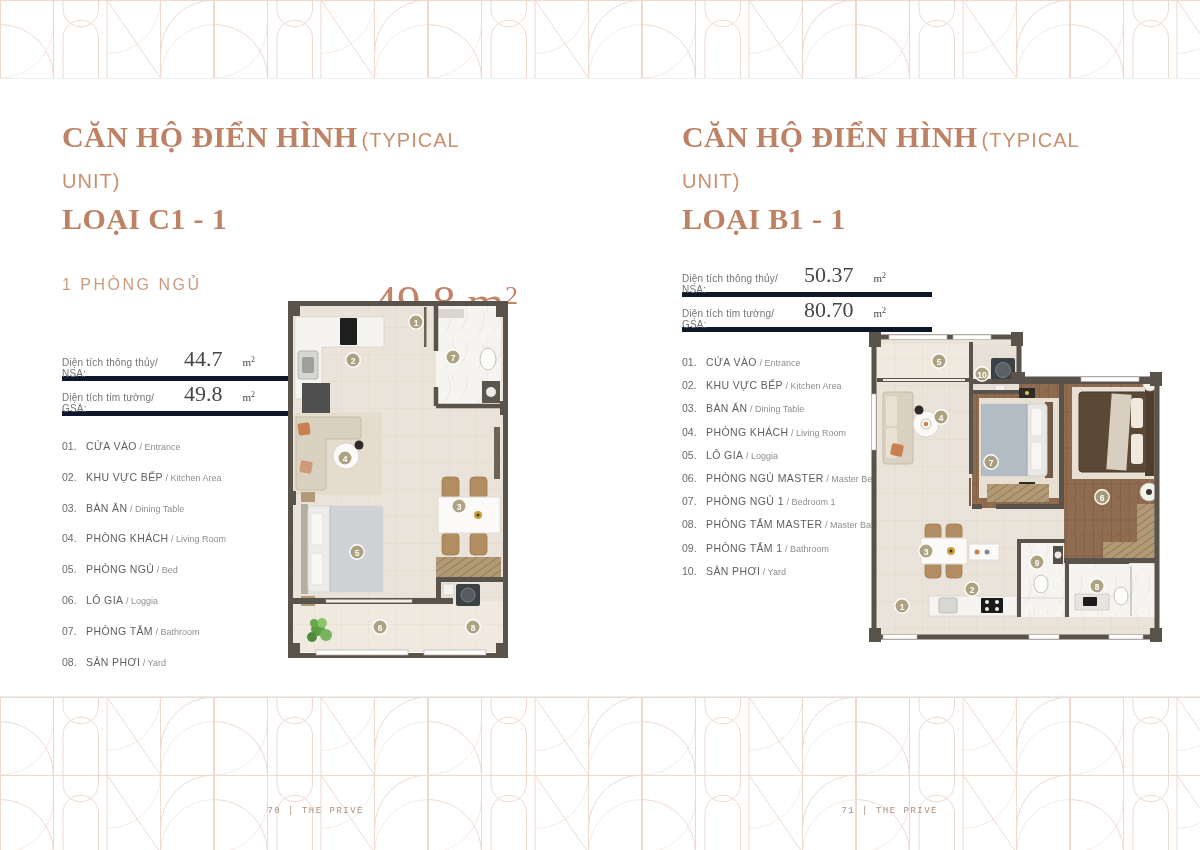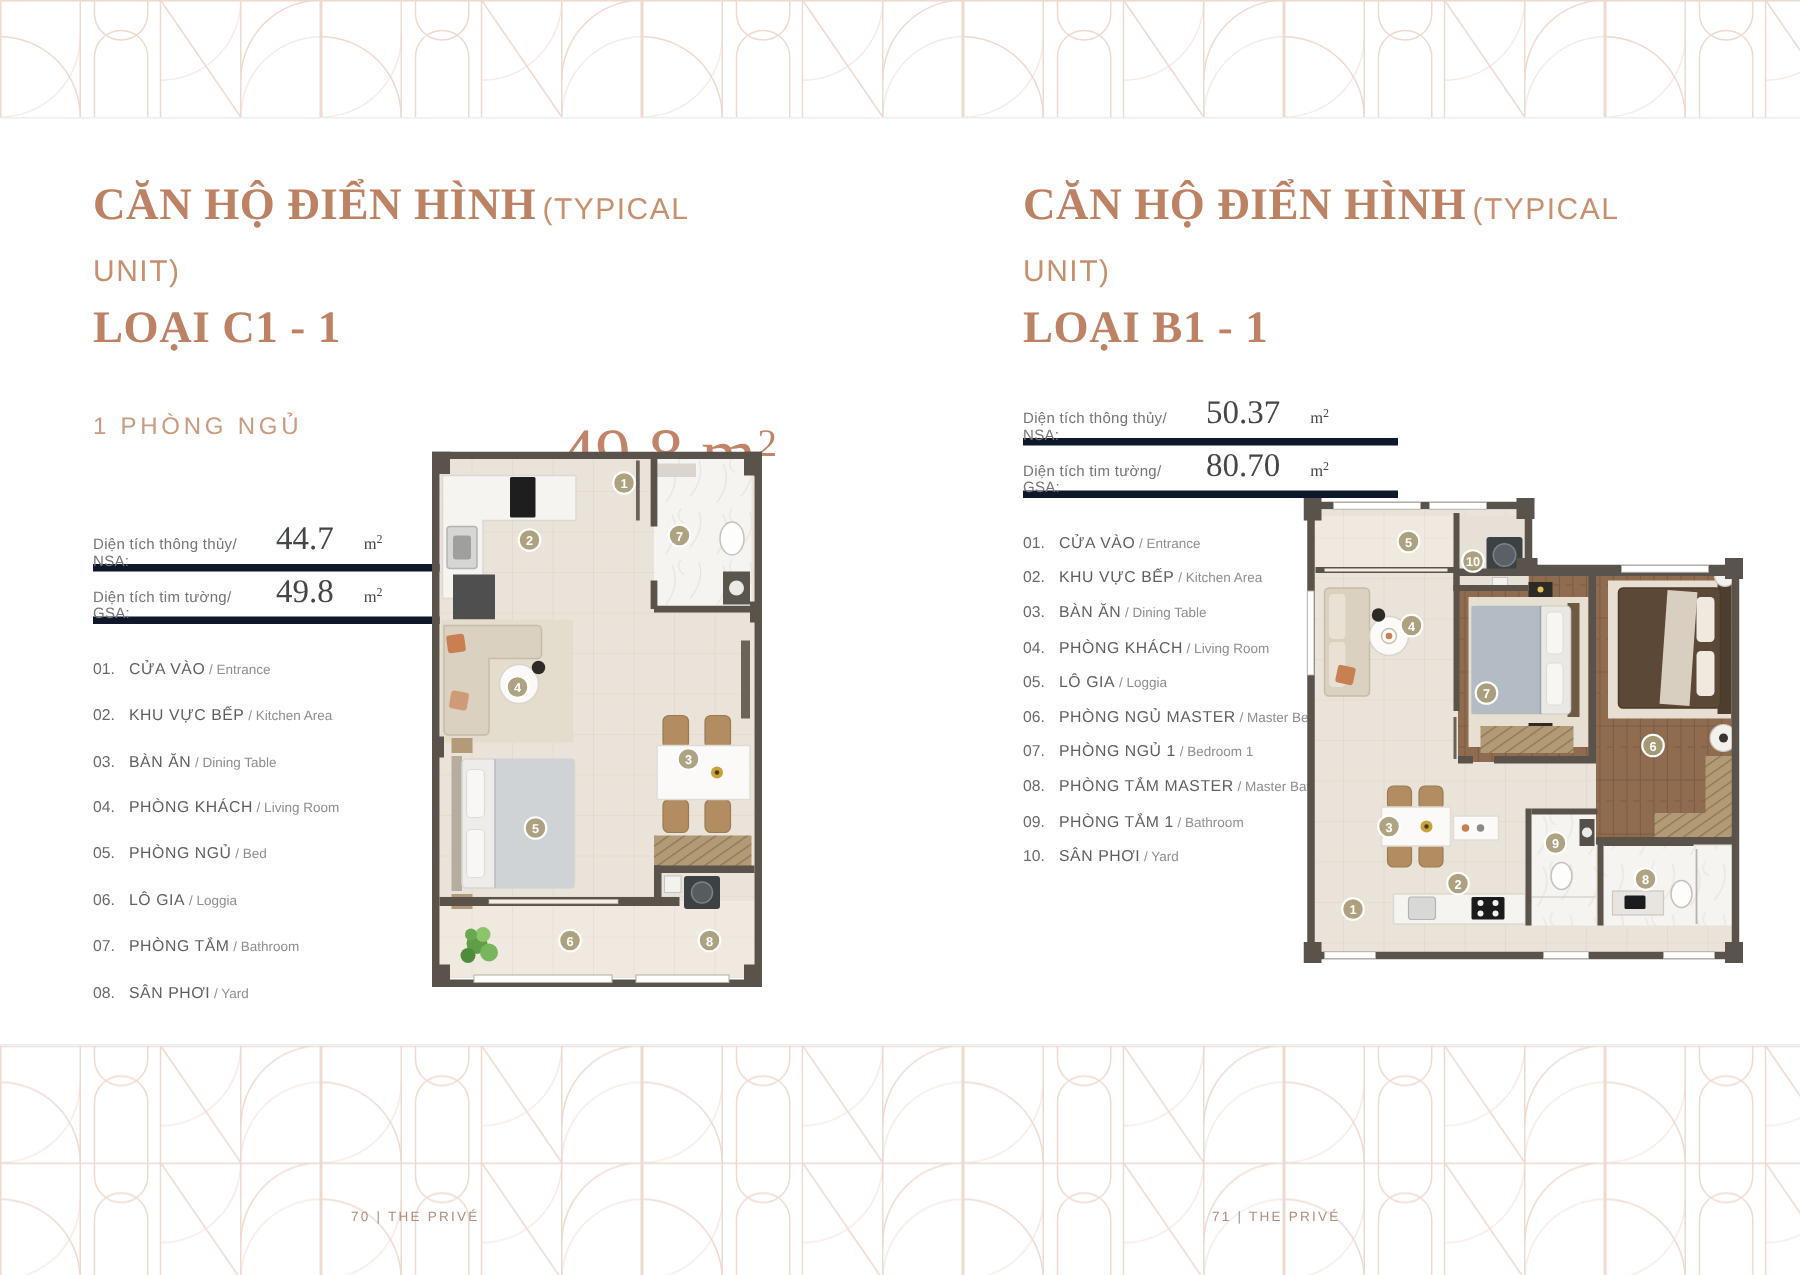--- a/index.html
+++ b/index.html
@@ -57,22 +57,22 @@
   
   .plan{position:absolute;}
   .plan-left{left:288px;top:301px;width:220px;height:357px;}
   .plan-right{left:869px;top:332px;width:293px;height:310px;}
   .plan svg{display:block;width:100%;height:100%;}
   .mk{fill:rgba(168,156,120,.93);stroke:#ffffff;stroke-width:1.4;}
   .mkt{fill:#ffffff;font:700 8.5px "Liberation Sans","DejaVu Sans",sans-serif;
        text-anchor:middle;dominant-baseline:central;}
   
   .footer-mark{
-    position:absolute;top:806px;width:130px;text-align:left;
-    font-family:Liberation Sans, sans-serif;font-size:9px;
+    position:absolute;top:806px;width:130px;text-align:right;
+    font-family:Liberation Mono, monospace;font-size:9px;
     letter-spacing:1.5px;color:#ab8f7d;
   }
   .footer-left{left:234px;}
   .footer-right{left:808px;}
 </style>
 </head>
 <body>
 
 <svg class="defs-svg" aria-hidden="true">
   <defs>

